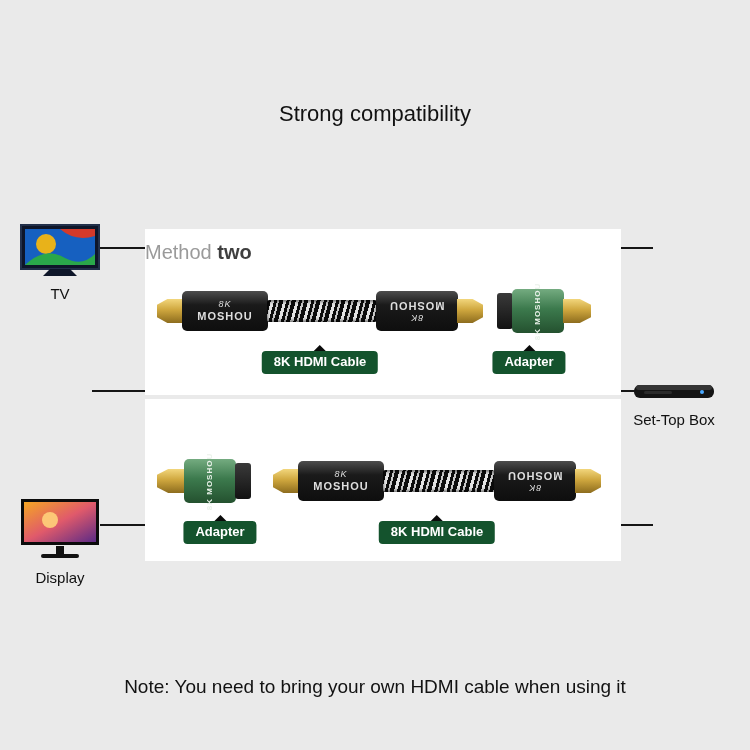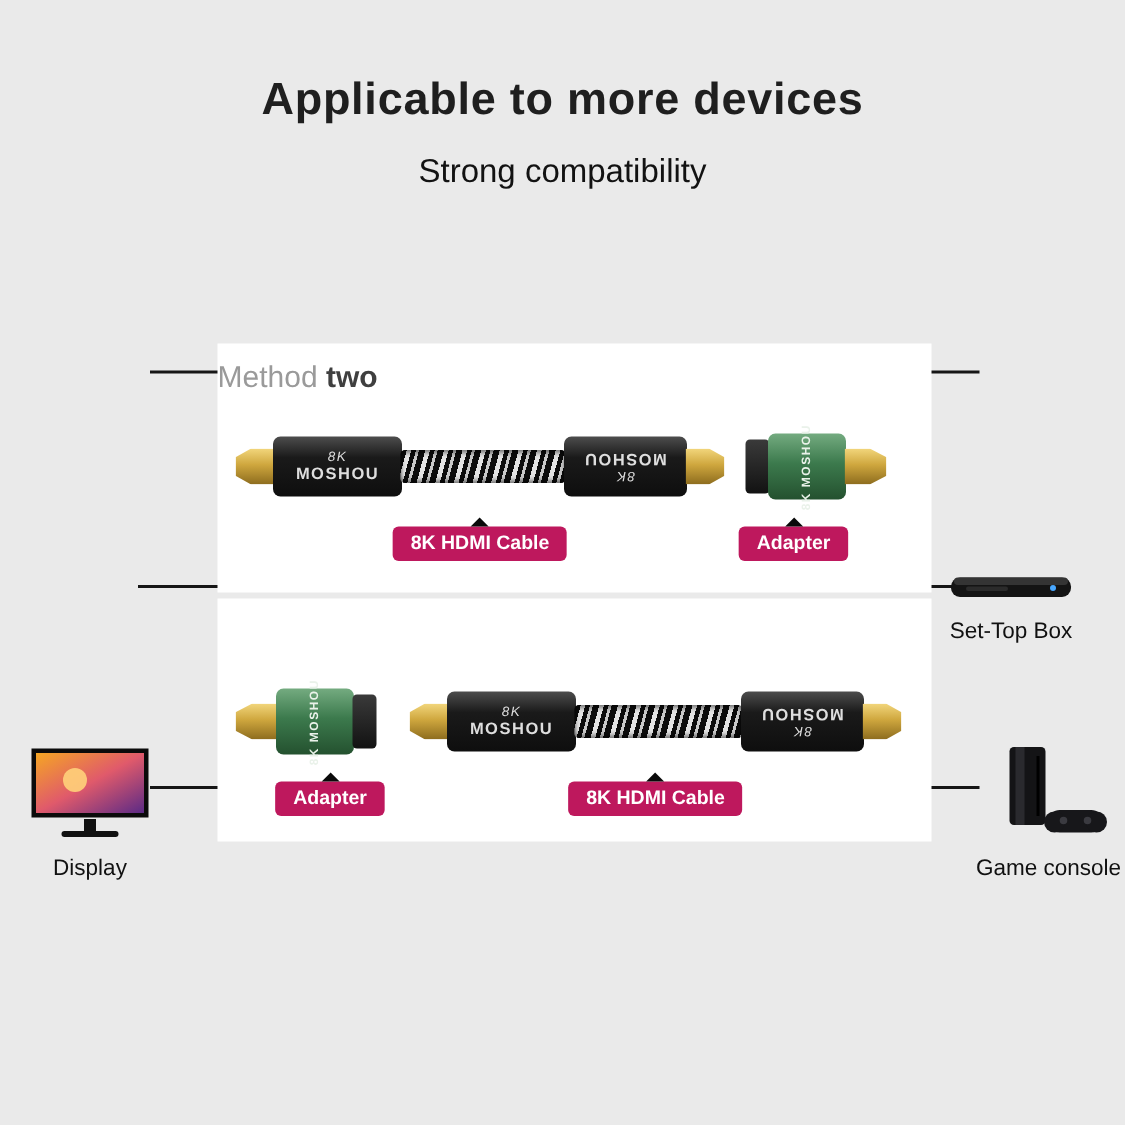--- a/index.html
+++ b/index.html
@@ -41,43 +41,53 @@
   .braid{position:absolute;border-radius:3px;
     background:repeating-linear-gradient(105deg,#0c0c0c 0 4px,#e3e3e3 4px 7px,#0c0c0c 7px 10px,#c9c9c9 10px 12px);
     box-shadow:inset 0 2px 3px rgba(0,0,0,.45), inset 0 -2px 3px rgba(0,0,0,.45);}
 
   .abody{position:absolute;background:linear-gradient(180deg,#74ab80,#3c7a4d 45%,#24512f);
     border-radius:5px;display:flex;align-items:center;justify-content:center;}
   .abody span{transform:rotate(-90deg);white-space:nowrap;font-size:8px;font-weight:bold;
     color:#eaf2ea;letter-spacing:1px;}
   .fcap{position:absolute;background:linear-gradient(180deg,#3a3a3a,#121212);border-radius:3px;}
 
-  .pill{position:absolute;transform:translateX(-50%);background:#be185d;color:#ffffff;
+  .pill{position:absolute;transform:translateX(-50%);background:#14532d;color:#ffffff;
     font-size:13px;font-weight:bold;padding:3px 12px 5px;border-radius:4px;white-space:nowrap;}
   .pill::before{content:"";position:absolute;top:-6px;left:50%;transform:translateX(-50%);
     border-left:6px solid transparent;border-right:6px solid transparent;border-bottom:6px solid #0a0a0a;}
 
   .dev{position:absolute;text-align:center;}
   .dev .lbl{margin-top:3px;font-size:15px;color:#111;}
 </style>
 </head>
 <body>
 
 <div class="stage">
 
-  <div class="center-text title">Applicable to more devices</div>
   <div class="center-text subtitle">Strong compatibility</div>
 
   <div class="line" style="left:100px;top:247px;width:46px;"></div>
   <div class="line" style="left:92px;top:390px;width:54px;"></div>
   <div class="line" style="left:100px;top:524px;width:46px;"></div>
   <div class="line" style="left:620px;top:247px;width:33px;"></div>
   <div class="line" style="left:620px;top:390px;width:35px;"></div>
   <div class="line" style="left:620px;top:524px;width:33px;"></div>
 
+  <div class="dev" style="left:16px;top:224px;width:88px;">
+    <svg width="80" height="54" viewBox="0 0 80 54">
+      <rect x="1" y="1" width="78" height="44" fill="#0e1629" stroke="#22304a" stroke-width="2"></rect>
+      <rect x="5" y="5" width="70" height="36" fill="#1660c0"></rect>
+      <circle cx="26" cy="20" r="10" fill="#e8b21a"></circle>
+      <path d="M5 41 Q25 22 45 34 Q62 43 75 30 L75 41 Z" fill="#2aa84a"></path>
+      <path d="M40 5 Q55 18 75 12 L75 5 Z" fill="#d43a2a"></path>
+      <polygon points="30,45 50,45 57,52 23,52" fill="#0e1629"></polygon>
+    </svg>
+    <div class="lbl">TV</div>
+  </div>
 
 
   <div class="dev" style="left:16px;top:498px;width:88px;">
     <svg width="80" height="64" viewBox="0 0 80 64">
       <defs>
         <linearGradient id="sunset" x1="0" y1="0" x2="1" y2="1">
           <stop offset="0" stop-color="#f5a623"></stop>
           <stop offset="0.5" stop-color="#e05a6b"></stop>
           <stop offset="1" stop-color="#5b2a86"></stop>
         </linearGradient>
@@ -95,33 +105,20 @@
   <div class="dev" style="left:628px;top:380px;width:92px;">
     <svg width="84" height="24" viewBox="0 0 84 24">
       <rect x="2" y="5" width="80" height="13" rx="6" fill="#141414"></rect>
       <rect x="4" y="5" width="76" height="5" rx="2.5" fill="#343434"></rect>
       <circle cx="70" cy="12" r="2" fill="#49a8ff"></circle>
       <rect x="12" y="11" width="28" height="3" rx="1.5" fill="#2b2b2b"></rect>
     </svg>
     <div class="lbl">Set-Top Box</div>
   </div>
 
-  <div class="dev" style="left:650px;top:496px;width:98px;">
-    <svg width="92" height="66" viewBox="0 0 92 66">
-      <rect x="20" y="2" width="24" height="52" rx="3" fill="#141416"></rect>
-      <rect x="24" y="2" width="6" height="52" fill="#2a2a2e"></rect>
-      <rect x="38" y="8" width="2" height="40" fill="#000"></rect>
-      <rect x="46" y="44" width="36" height="15" rx="7.5" fill="#17171a"></rect>
-      <circle cx="50" cy="52" r="7" fill="#17171a"></circle>
-      <circle cx="78" cy="52" r="7" fill="#17171a"></circle>
-      <circle cx="56" cy="51" r="2.5" fill="#3a3a40"></circle>
-      <circle cx="72" cy="51" r="2.5" fill="#3a3a40"></circle>
-    </svg>
-    <div class="lbl">Game console</div>
-  </div>
 
   <div class="panel p1">
     <div class="method">
       <span class="pre">Method </span><span class="em">two</span>
     </div>
 
     <div class="plug pl" style="left:12px;top:70px;width:26px;height:24px;"></div>
     <div class="cbody" style="left:37px;top:62px;width:86px;height:40px;">
       <div class="txt">
           <span class="l1">8K</span>
@@ -168,14 +165,15 @@
           <span class="l1">8K</span>
           <span class="l2">MOSHOU</span>
         </div>
     </div>
     <div class="plug pr" style="left:430px;top:70px;width:26px;height:24px;"></div>
 
     <div class="pill" style="left:75px;top:122px;">Adapter</div>
     <div class="pill" style="left:292px;top:122px;">8K HDMI Cable</div>
   </div>
 
+  <div class="center-text note">Note: You need to bring your own HDMI cable when using it</div>
 
 </div>
 
 </body></html>

